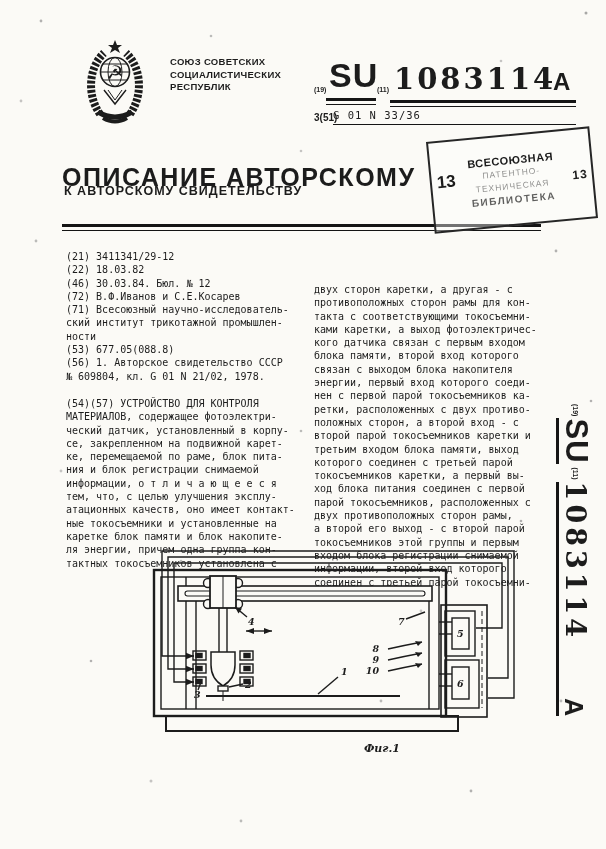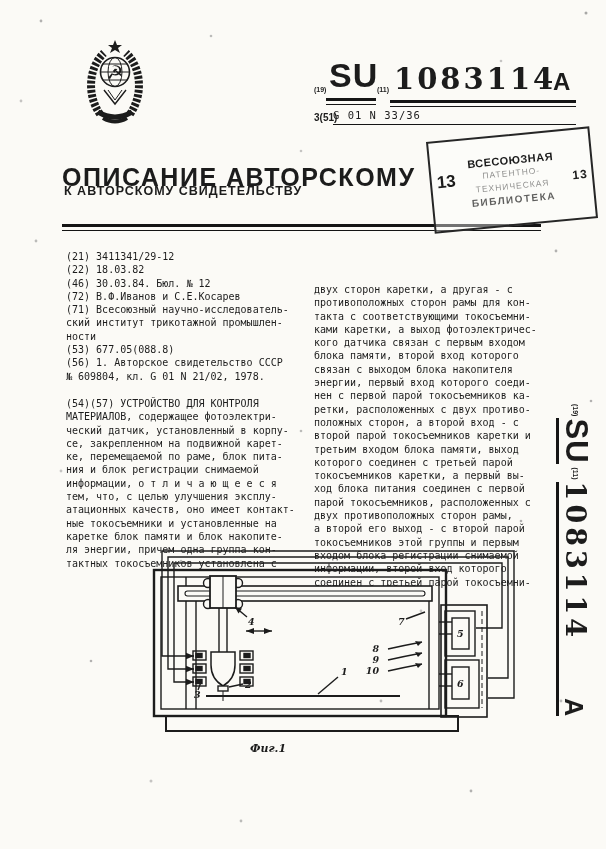--- a/index.html
+++ b/index.html
@@ -57,21 +57,21 @@
     display:flex;align-items:flex-end;
   }
   .side-label .s19{font-size:7px;font-weight:bold;margin:0 2px 16px 0;}
   .side-label .ssu{font-size:31px;font-weight:bold;letter-spacing:1px;border-bottom:3.5px solid #151515;line-height:34px;}
   .side-label .s11{font-size:7px;font-weight:bold;margin:0 2px 16px 4px;}
   .side-label .snumwrap{flex:1;display:flex;align-items:flex-end;border-bottom:3.5px solid #151515;}
   .side-label .snum{font-size:27px;font-weight:bold;letter-spacing:4px;line-height:32px;}
   .side-label .sspace{flex:1;}
   .side-label .skind{font-size:25px;font-weight:bold;line-height:30px;}
 
-  .fig-caption{left:250px;top:742px;width:150px;text-align:left;
+  .fig-caption{left:250px;top:742px;width:150px;text-align:right;
     font-size:11px;font-style:italic;font-weight:bold;}
 
   .speckle{left:0;top:0;width:2px;height:2px;border-radius:50%;background:transparent;opacity:.55;
     box-shadow:40px 20px 0 .4px #777,210px 35px 0 .3px #888,585px 12px 0 .5px #666,
       300px 150px 0 .3px #999,35px 240px 0 .4px #888,555px 250px 0 .4px #777,
       300px 430px 0 .3px #888,60px 470px 0 .4px #999,520px 520px 0 .3px #777,
       180px 560px 0 .3px #888,420px 610px 0 .4px #999,90px 660px 0 .3px #777,
       380px 700px 0 .4px #888,150px 780px 0 .5px #999,470px 790px 0 .4px #777,
       560px 700px 0 .4px #888,20px 100px 0 .4px #999,590px 400px 0 .3px #777,
       240px 820px 0 .4px #888,500px 60px 0 .3px #999;}
@@ -94,20 +94,23 @@
       <line x1="18.5" y1="26" x2="43.5" y2="26" stroke-width="1"></line>
       <line x1="18.5" y1="42" x2="43.5" y2="42" stroke-width="1"></line>
       <text x="31" y="41" text-anchor="middle" font-size="19" fill="#1c1c1c" stroke="none" font-family="DejaVu Sans, sans-serif">☭</text>
       <path d="M20,52 L31,66 L42,52" stroke-width="1.4"></path>
       <path d="M24,52 L31,62 L38,52" stroke-width="1"></path>
       <path d="M14,74 Q31,84 48,74" stroke-width="5"></path>
       <path d="M19,80 Q31,87 43,80" stroke-width="4"></path>
     </g>
   </svg>
 
+  <div class="abs pre union-name">СОЮЗ СОВЕТСКИХ
+СОЦИАЛИСТИЧЕСКИХ
+РЕСПУБЛИК</div>
 
   <span class="abs code19">(19)</span>
   <span class="abs su">SU</span>
   <span class="abs code11">(11)</span>
   <span class="abs docnum serif">1083114</span>
   <span class="abs kind">А</span>
   <div class="abs dbl-ul su-ul"></div>
   <div class="abs dbl-ul num-ul"></div>
 
   <span class="abs ipc-prefix">3(51)</span>

